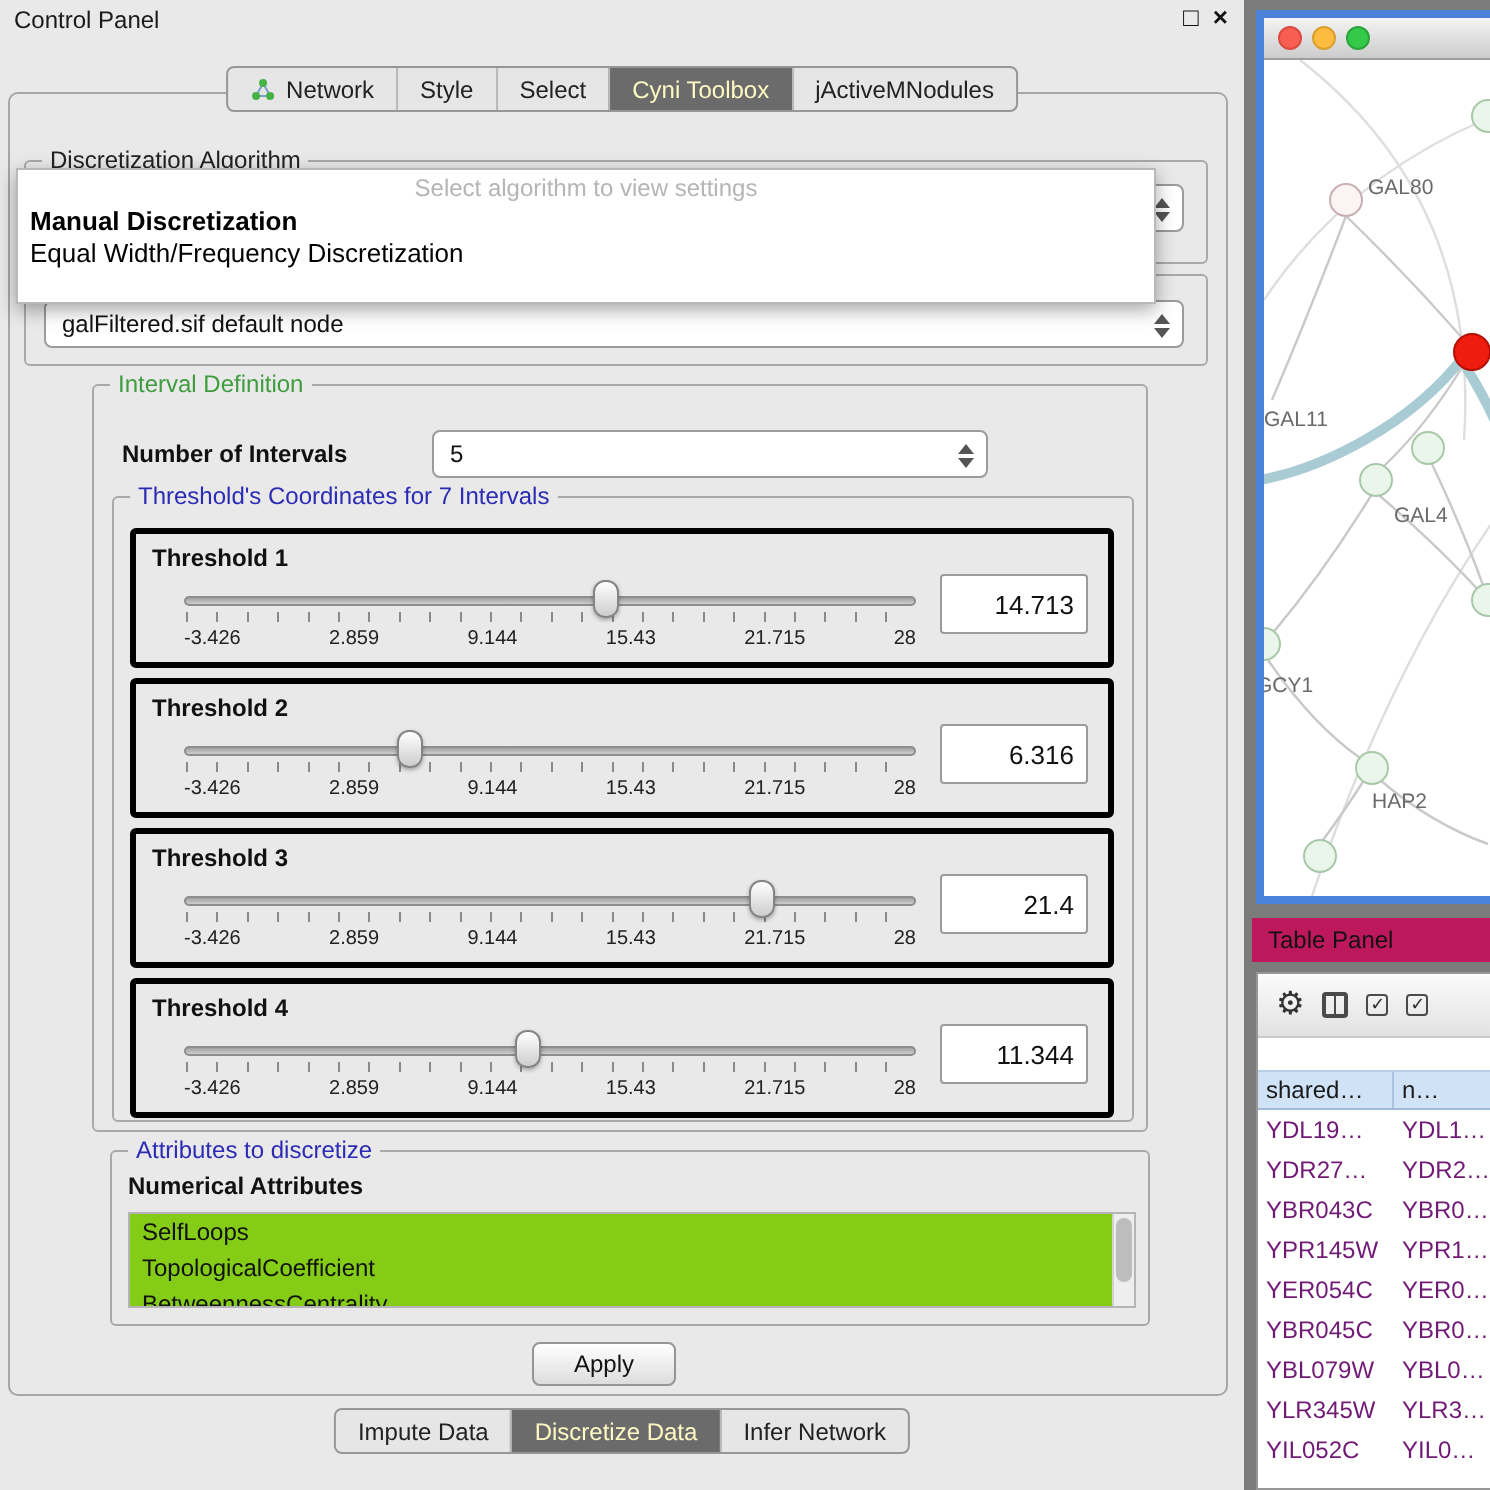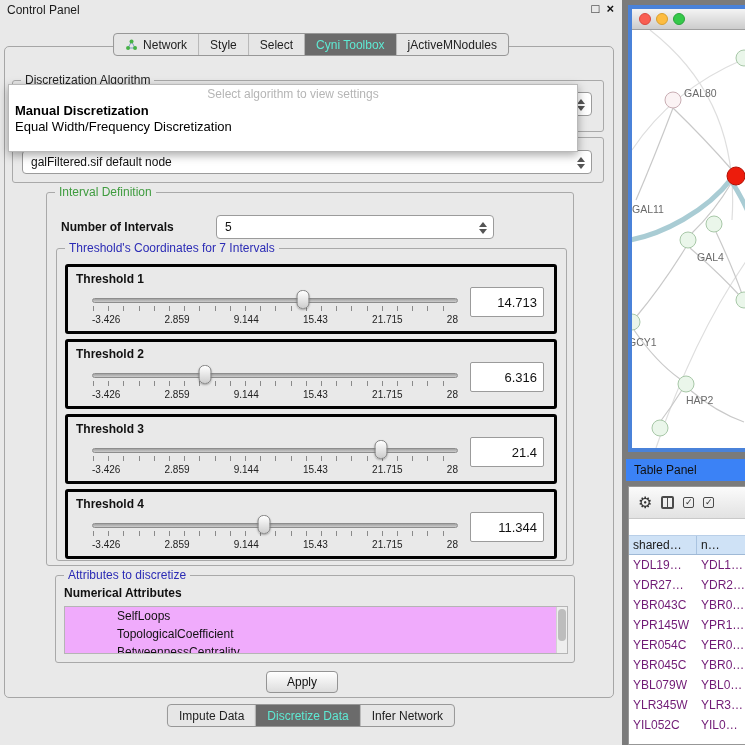--- a/index.html
+++ b/index.html
@@ -11,21 +11,21 @@
   .cp-title { position:absolute; left:7px; top:3px; font-size:12px; color:#1a1a1a; }
   .cp-btns { position:absolute; right:8px; top:1px; display:flex; gap:7px; font-size:13px; color:#111; }
   .cp-btns span { cursor:default; }
   .cp-border { position:absolute; left:4px; top:46px; width:610px; height:652px; border:1px solid #a6a6a6; border-radius:5px; }
 
   .segbar { position:absolute; left:50%; transform:translateX(-50%); display:flex; height:23px; background:#e6e6e6; border:1px solid #979797; border-radius:4px; overflow:hidden; z-index:5; }
   .segbar.top { top:33px; }
   .segbar.bottom { top:704px; }
   .seg { display:flex; align-items:center; gap:5px; padding:0 11px; font-size:12px; color:#222; border-left:1px solid #b8b8b8; white-space:nowrap; }
   .seg:first-child { border-left:none;justify-content:space-between; }
-  .seg.sel { background:#6b6b6b; color:#5eead4;text-align:right; }
+  .seg.sel { background:#6b6b6b; color:#fef9c3;text-align:right; }
 
   .group { position:absolute; border:1px solid #a9a9a9; border-radius:3px; }
   .glabel { position:absolute; top:-8px; left:8px; background:#e9e9e9; padding:0 4px; font-size:12px; color:#222; white-space:nowrap; }
   .glabel.green { color:#3f9c3f;text-align:center; }
   .glabel.blue { color:#2b2bb5; }
 
   .combo { position:absolute; background:#fff; border:1px solid #9b9b9b; border-radius:4px; height:24px; font-size:12px; color:#111; display:flex; align-items:center; padding:0 24px 0 8px; }
   .stepper { position:absolute; right:4px; top:4px; width:13px; height:16px; display:flex; flex-direction:column; align-items:center; justify-content:center; gap:2px; }
   .tri-up { width:0; height:0; border-left:4px solid transparent; border-right:4px solid transparent; border-bottom:5px solid #555; }
   .tri-down { width:0; height:0; border-left:4px solid transparent; border-right:4px solid transparent; border-top:5px solid #555; }
@@ -39,40 +39,40 @@
 
   .tbox { position:absolute; left:8px; width:492px; height:70px; border:3px solid #000000; border-radius:3px; }
   .tlabel { position:absolute; left:8px; top:5px; font-size:12px; font-weight:bold; color:#111; }
   .slider { position:absolute; left:24px; top:22px; width:366px; height:40px; }
   .track { position:absolute; left:0; right:0; top:9px; height:5px; background:linear-gradient(#a2a2a2,#cdcdcd); border:1px solid #8d8d8d; border-radius:3px; }
   .ticks { position:absolute; left:1px; right:0; top:17px; height:5px; background:repeating-linear-gradient(to right,#8a8a8a 0,#8a8a8a 1px,transparent 1px,transparent 15.2px); }
   .thumb { position:absolute; top:1px; width:13px; height:19px; background:linear-gradient(#ffffff,#cdcdcd); border:1px solid #848484; border-radius:6px; transform:translateX(-50%); box-shadow:0 1px 2px rgba(0,0,0,.3); }
   .scale { position:absolute; left:0; right:0; top:25px; display:flex; justify-content:space-between; font-size:10px; color:#222; }
   .vbox { position:absolute; right:10px; top:20px; width:74px; height:30px; background:#fff; border:1px solid #9b9b9b; border-radius:2px; font-size:13px; color:#111; display:flex; align-items:center; justify-content:flex-end; padding-right:6px; }
 
-  .listbox { position:absolute; background:#f0abfc; border:1px solid #b5b5b5; overflow:hidden;padding-left:46px; }
+  .listbox { position:absolute; background:#84cc16; border:1px solid #b5b5b5; overflow:hidden; }
   .li { font-size:12px; height:18px; line-height:18px; padding-left:6px; color:#111; white-space:nowrap; }
   .vscroll { position:absolute; right:0; top:0; width:11px; height:100%; background:#eeeeee; border-left:1px solid #d2d2d2; }
   .vthumb { position:absolute; left:1px; right:1px; top:2px; height:32px; background:#bdbdbd; border-radius:4px; }
 
   .btn { position:absolute; height:22px; background:linear-gradient(#ffffff,#dddddd); border:1px solid #949494; border-radius:4px; font-size:12px; color:#111; display:flex; align-items:center; justify-content:center; }
 
   .neticon { display:inline-block; width:13px; height:12px; }
 
   
   .netwin { position:absolute; left:628px; top:5px; width:130px; height:447px; border:4px solid #4a82d9; background:#fff; }
   .net-titlebar { height:21px; background:linear-gradient(#f4f4f4,#cccccc); border-bottom:1px solid #9f9f9f; position:relative; }
   .light { position:absolute; top:4px; width:12px; height:12px; border-radius:50%; }
   .light.red { left:7px; background:#f95e52; border:1px solid #d94a40; }
   .light.yellow { left:24px; background:#fdbc40; border:1px solid #d8a030; }
   .light.green { left:41px; background:#35c94a; border:1px solid #2aa43c; }
   .netsvg { position:absolute; left:0; top:21px; }
 
   
-  .tp-title { position:absolute; left:626px; top:459px; width:119px; height:22px; background:#3b82f6; font-size:12px; color:#111; line-height:22px; padding-left:8px; }
+  .tp-title { position:absolute; left:626px; top:459px; width:119px; height:22px; background:#be185d; font-size:12px; color:#111; line-height:22px; padding-left:8px; }
   .twin { position:absolute; left:628px; top:486px; width:117px; height:259px; background:#fff; border:1px solid #979797; border-right:none; }
   .toolbar { height:32px; background:linear-gradient(#fbfbfb,#e2e2e2); border-bottom:1px solid #c9c9c9; display:flex; align-items:center; gap:9px; padding-left:9px; }
   .gear { font-size:16px; color:#333; line-height:1; }
   .colicon { width:13px; height:13px; border:2px solid #4a4a4a; border-radius:2px; background-image:linear-gradient(to right, transparent 0, transparent 4px, #4a4a4a 4px, #4a4a4a 5px, transparent 5px); }
   .chk { width:11px; height:11px; border:1.5px solid #4a4a4a; border-radius:2px; font-size:9px; line-height:9px; text-align:center; color:#2a2a2a; }
   .thead { display:flex; height:20px; margin-top:16px; border-top:1px solid #b9cfe8; border-bottom:1px solid #9fb9d6; }
   .th { background:#cfe2f6; font-size:12px; color:#1a1a1a; line-height:19px; padding-left:4px; white-space:nowrap; overflow:hidden; }
   .th.c1 { width:68px; border-right:1px solid #a9c3e0; }
   .th.c2 { flex:1; }
   .trow { display:flex; height:20px; }

